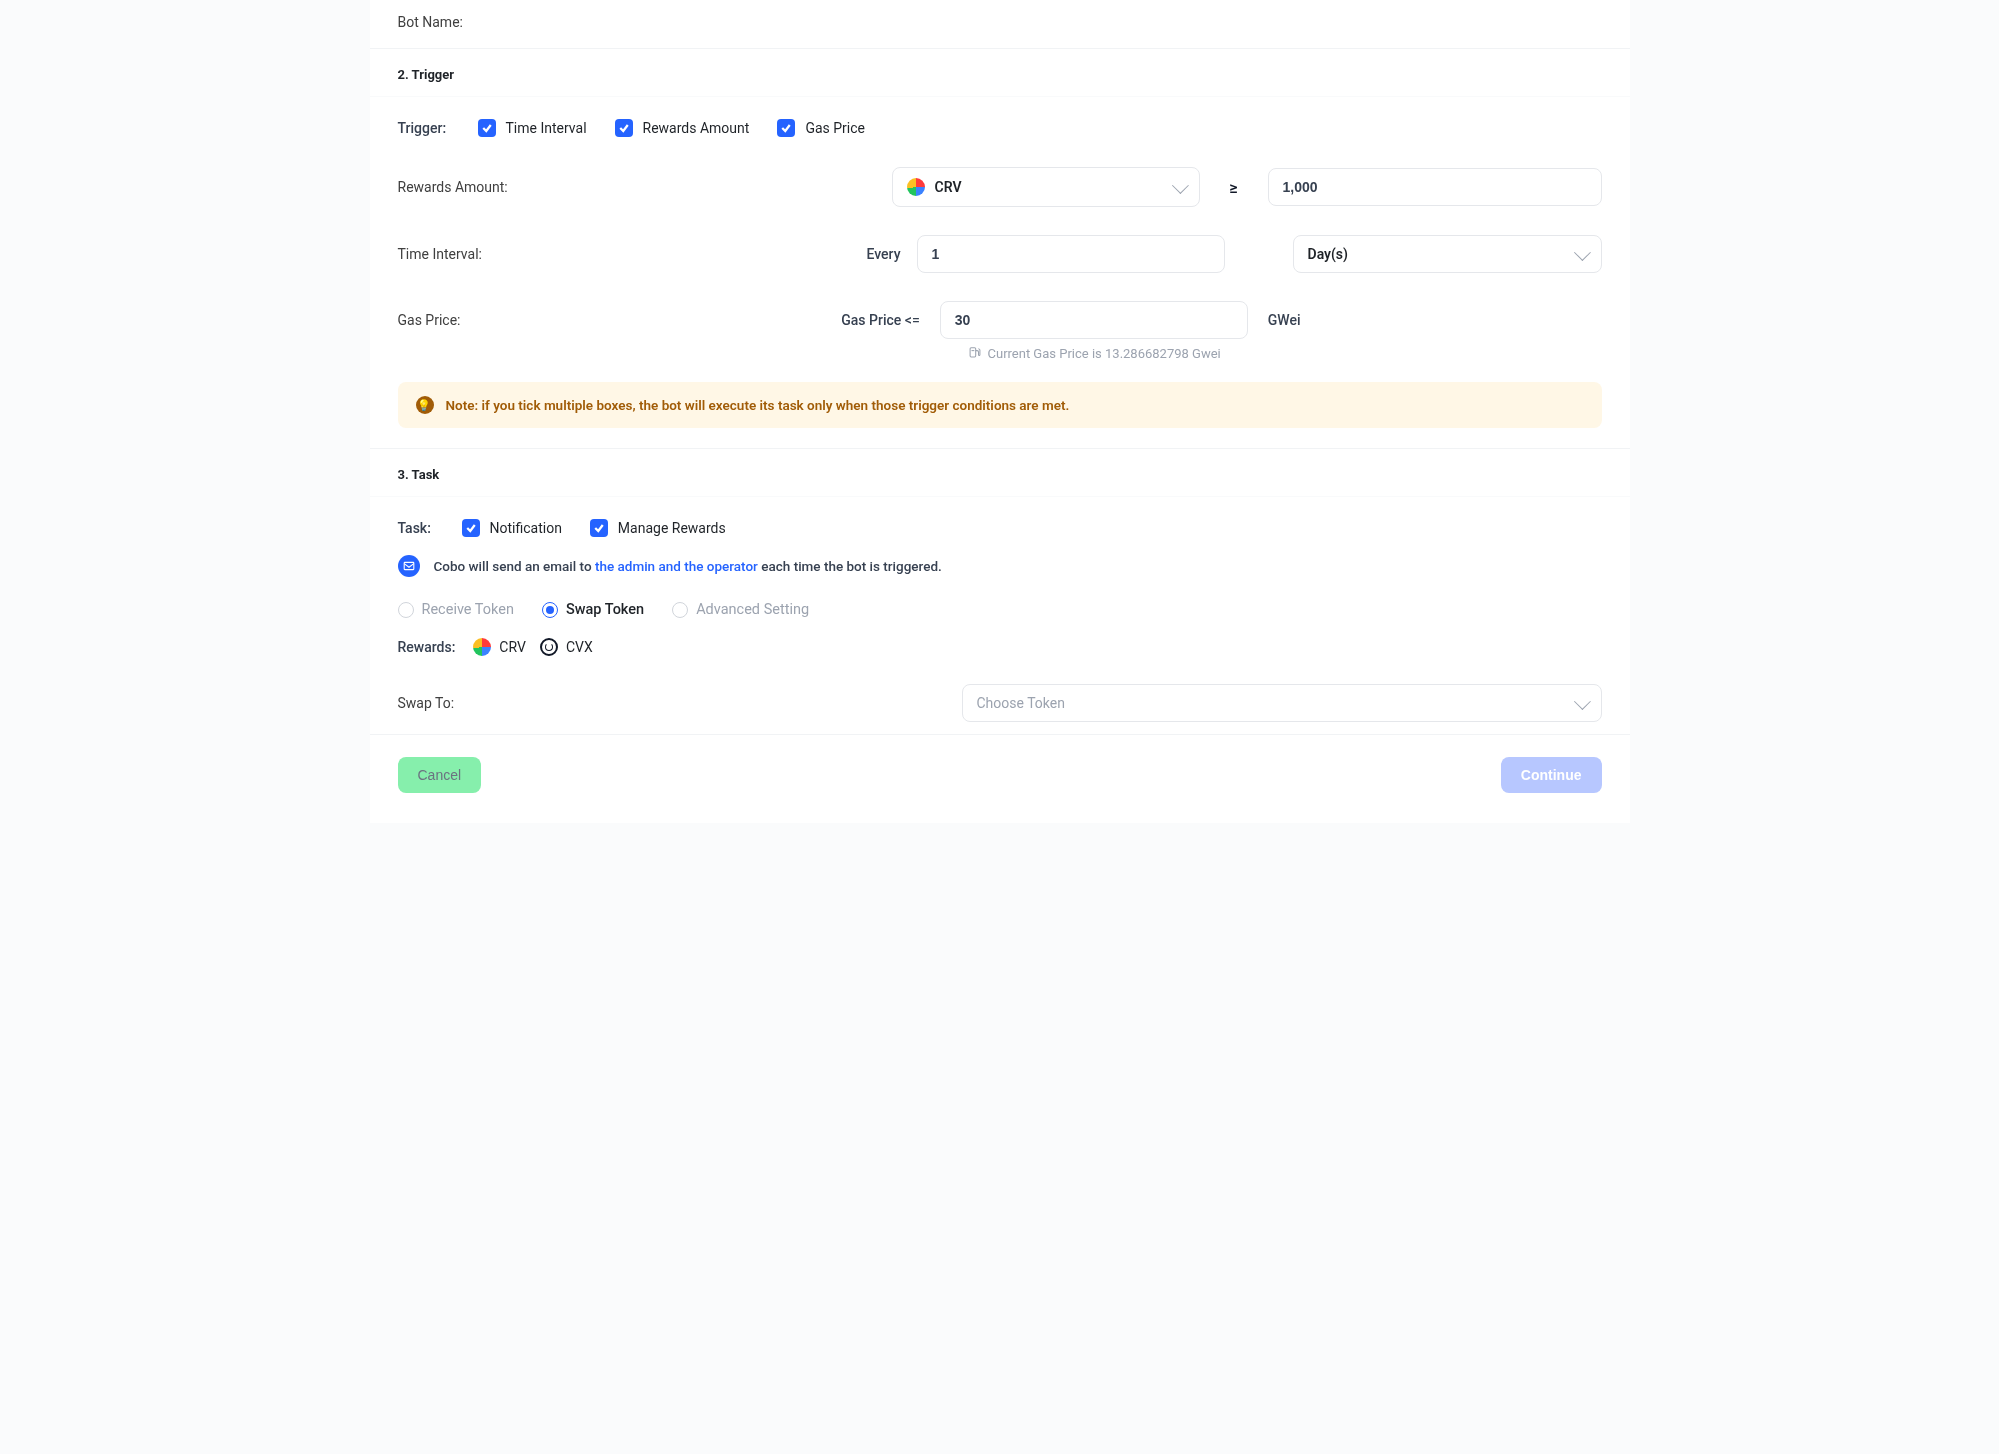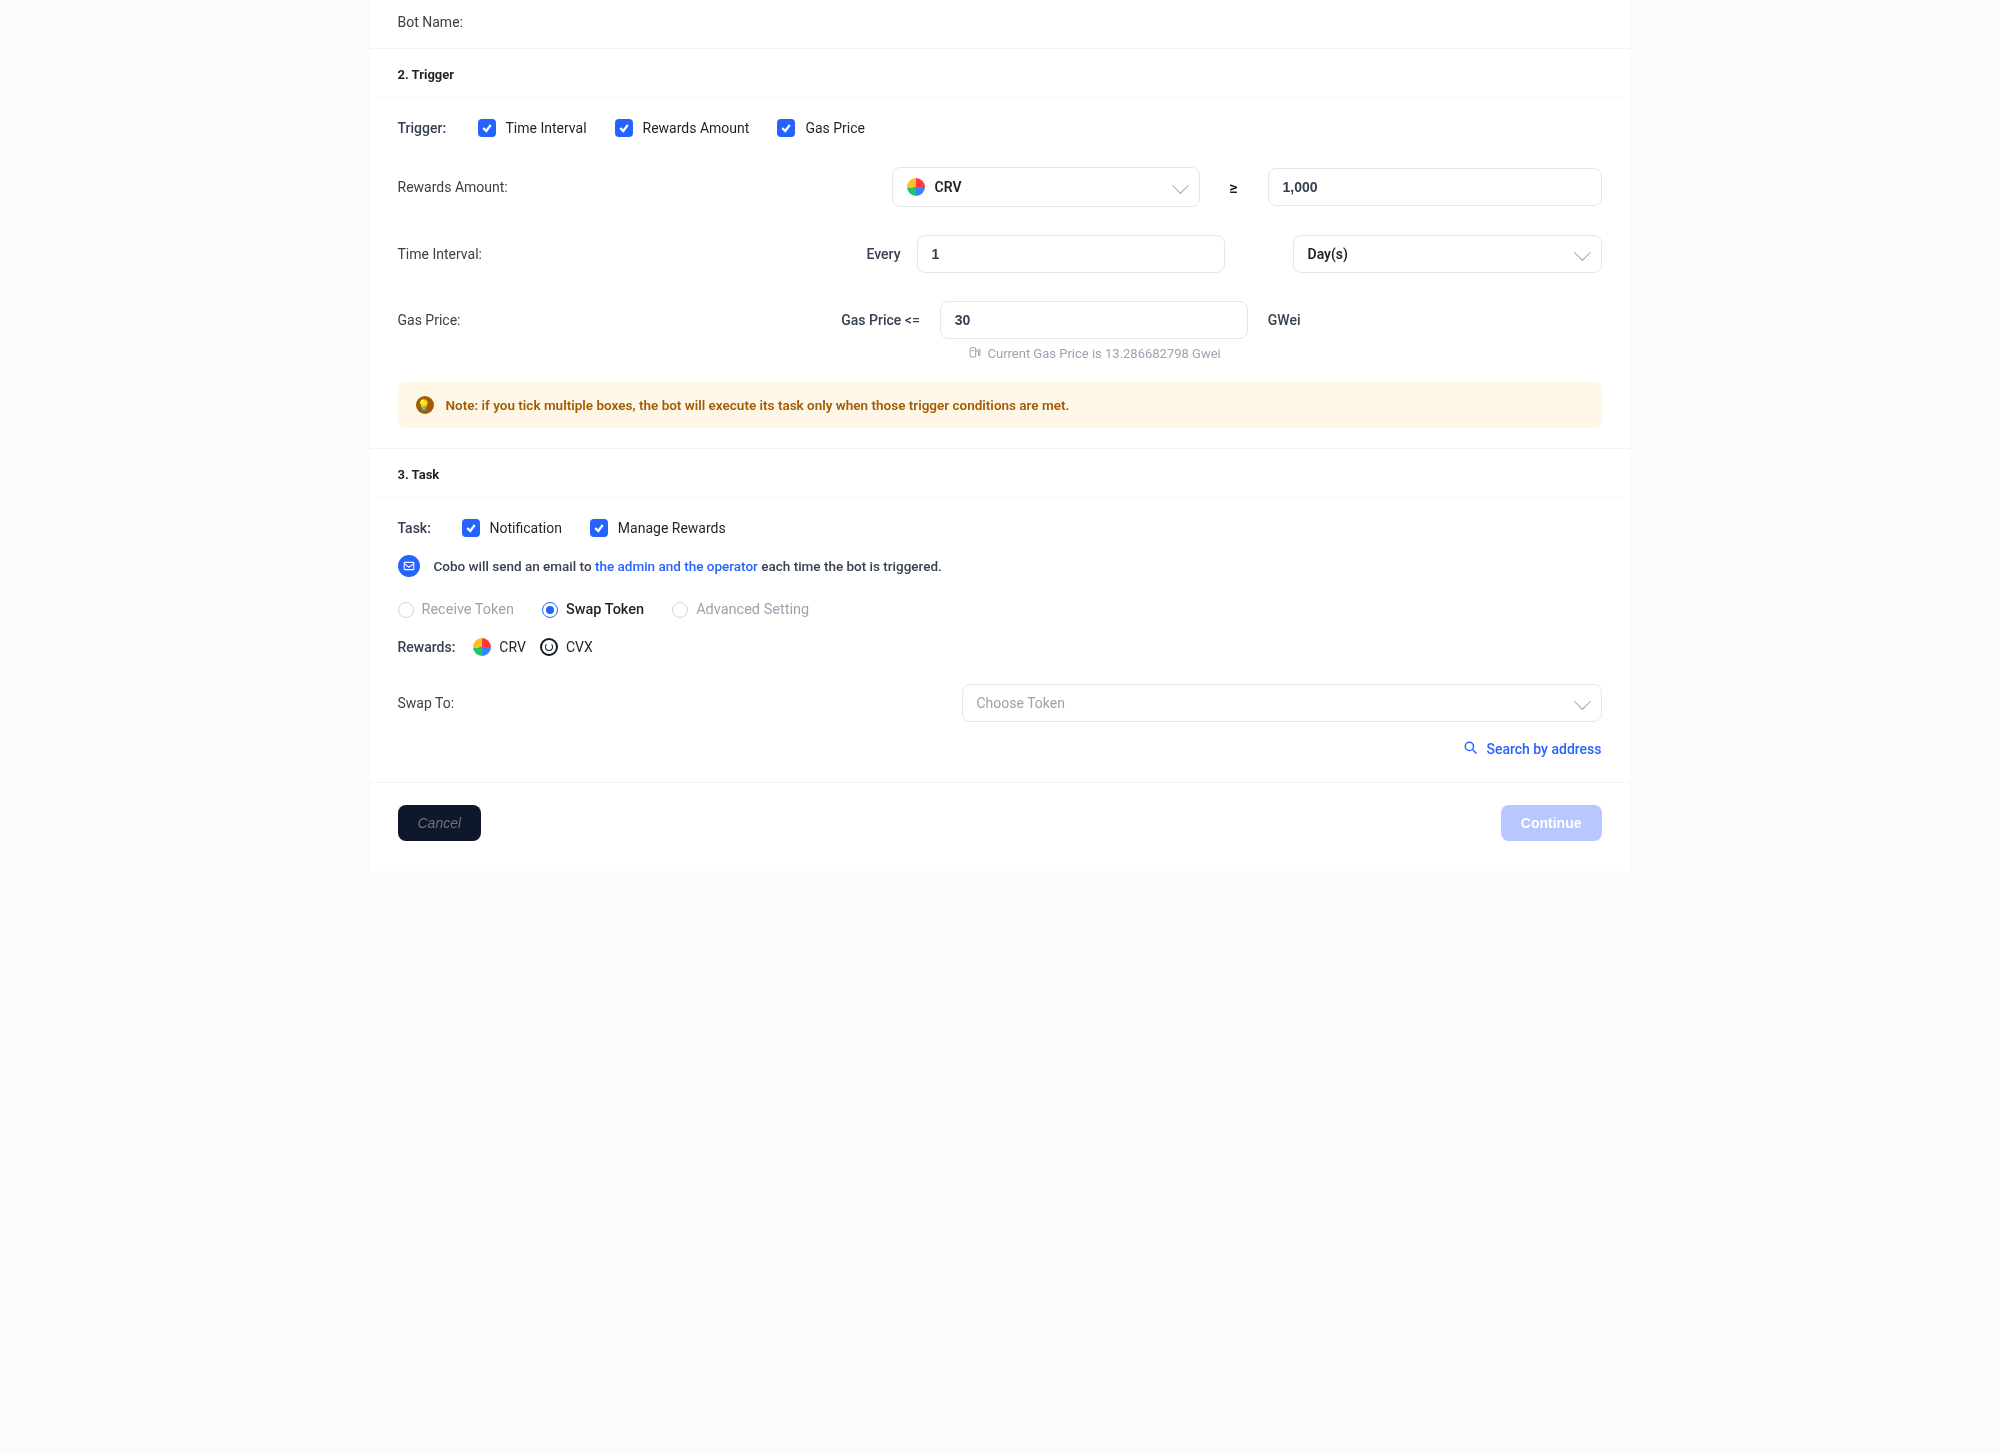--- a/index.html
+++ b/index.html
@@ -161,21 +161,21 @@
   .search-icon svg { width:15px; height:15px; stroke:#2563ff; stroke-width:2; fill:none;}
 
   .footer {
     display:flex; justify-content:space-between; align-items:center;
     padding:22px 28px 30px; border-top:1px solid #f1f3f5;
   }
   .btn {
     padding:10px 20px; border-radius:8px; font-size:14px; font-weight:500;
     cursor:pointer; border:none;
   }
-  .btn-cancel { background:#0f172a; color:#6b7280;font-style:italic; }
+  .btn-cancel { background:#86efac; color:#6b7280; }
   .btn-continue { background:#b7c7ff; color:#fff; font-weight:600; }
 
   .gas-icon svg {width:14px;height:14px;stroke:#9ca3af;stroke-width:1.5;fill:none;}
 </style>
 </head>
 <body>
 
 <div class="page">
 
   <div class="row" style="padding-top:14px;padding-bottom:18px;">
@@ -330,28 +330,19 @@
 
   <div class="row" style="padding-top:10px;">
     <div class="label">Swap To:</div>
     <div class="flex-spacer"></div>
     <div class="select" style="width:640px;">
       <span class="placeholder">Choose Token</span>
       <span class="chev"></span>
     </div>
   </div>
 
-  <div class="search-link">
-    <span class="search-icon">
-      <svg viewBox="0 0 20 20">
-          <circle cx="8.5" cy="8.5" r="5.5"></circle>
-          <line x1="13" y1="13" x2="18" y2="18"></line>
-        </svg>
-    </span>
-    <span>Search by address</span>
-  </div>
 
   <div class="footer">
     <button class="btn btn-cancel">Cancel</button>
     <button class="btn btn-continue">Continue</button>
   </div>
 
 </div>
 
 </body></html>

